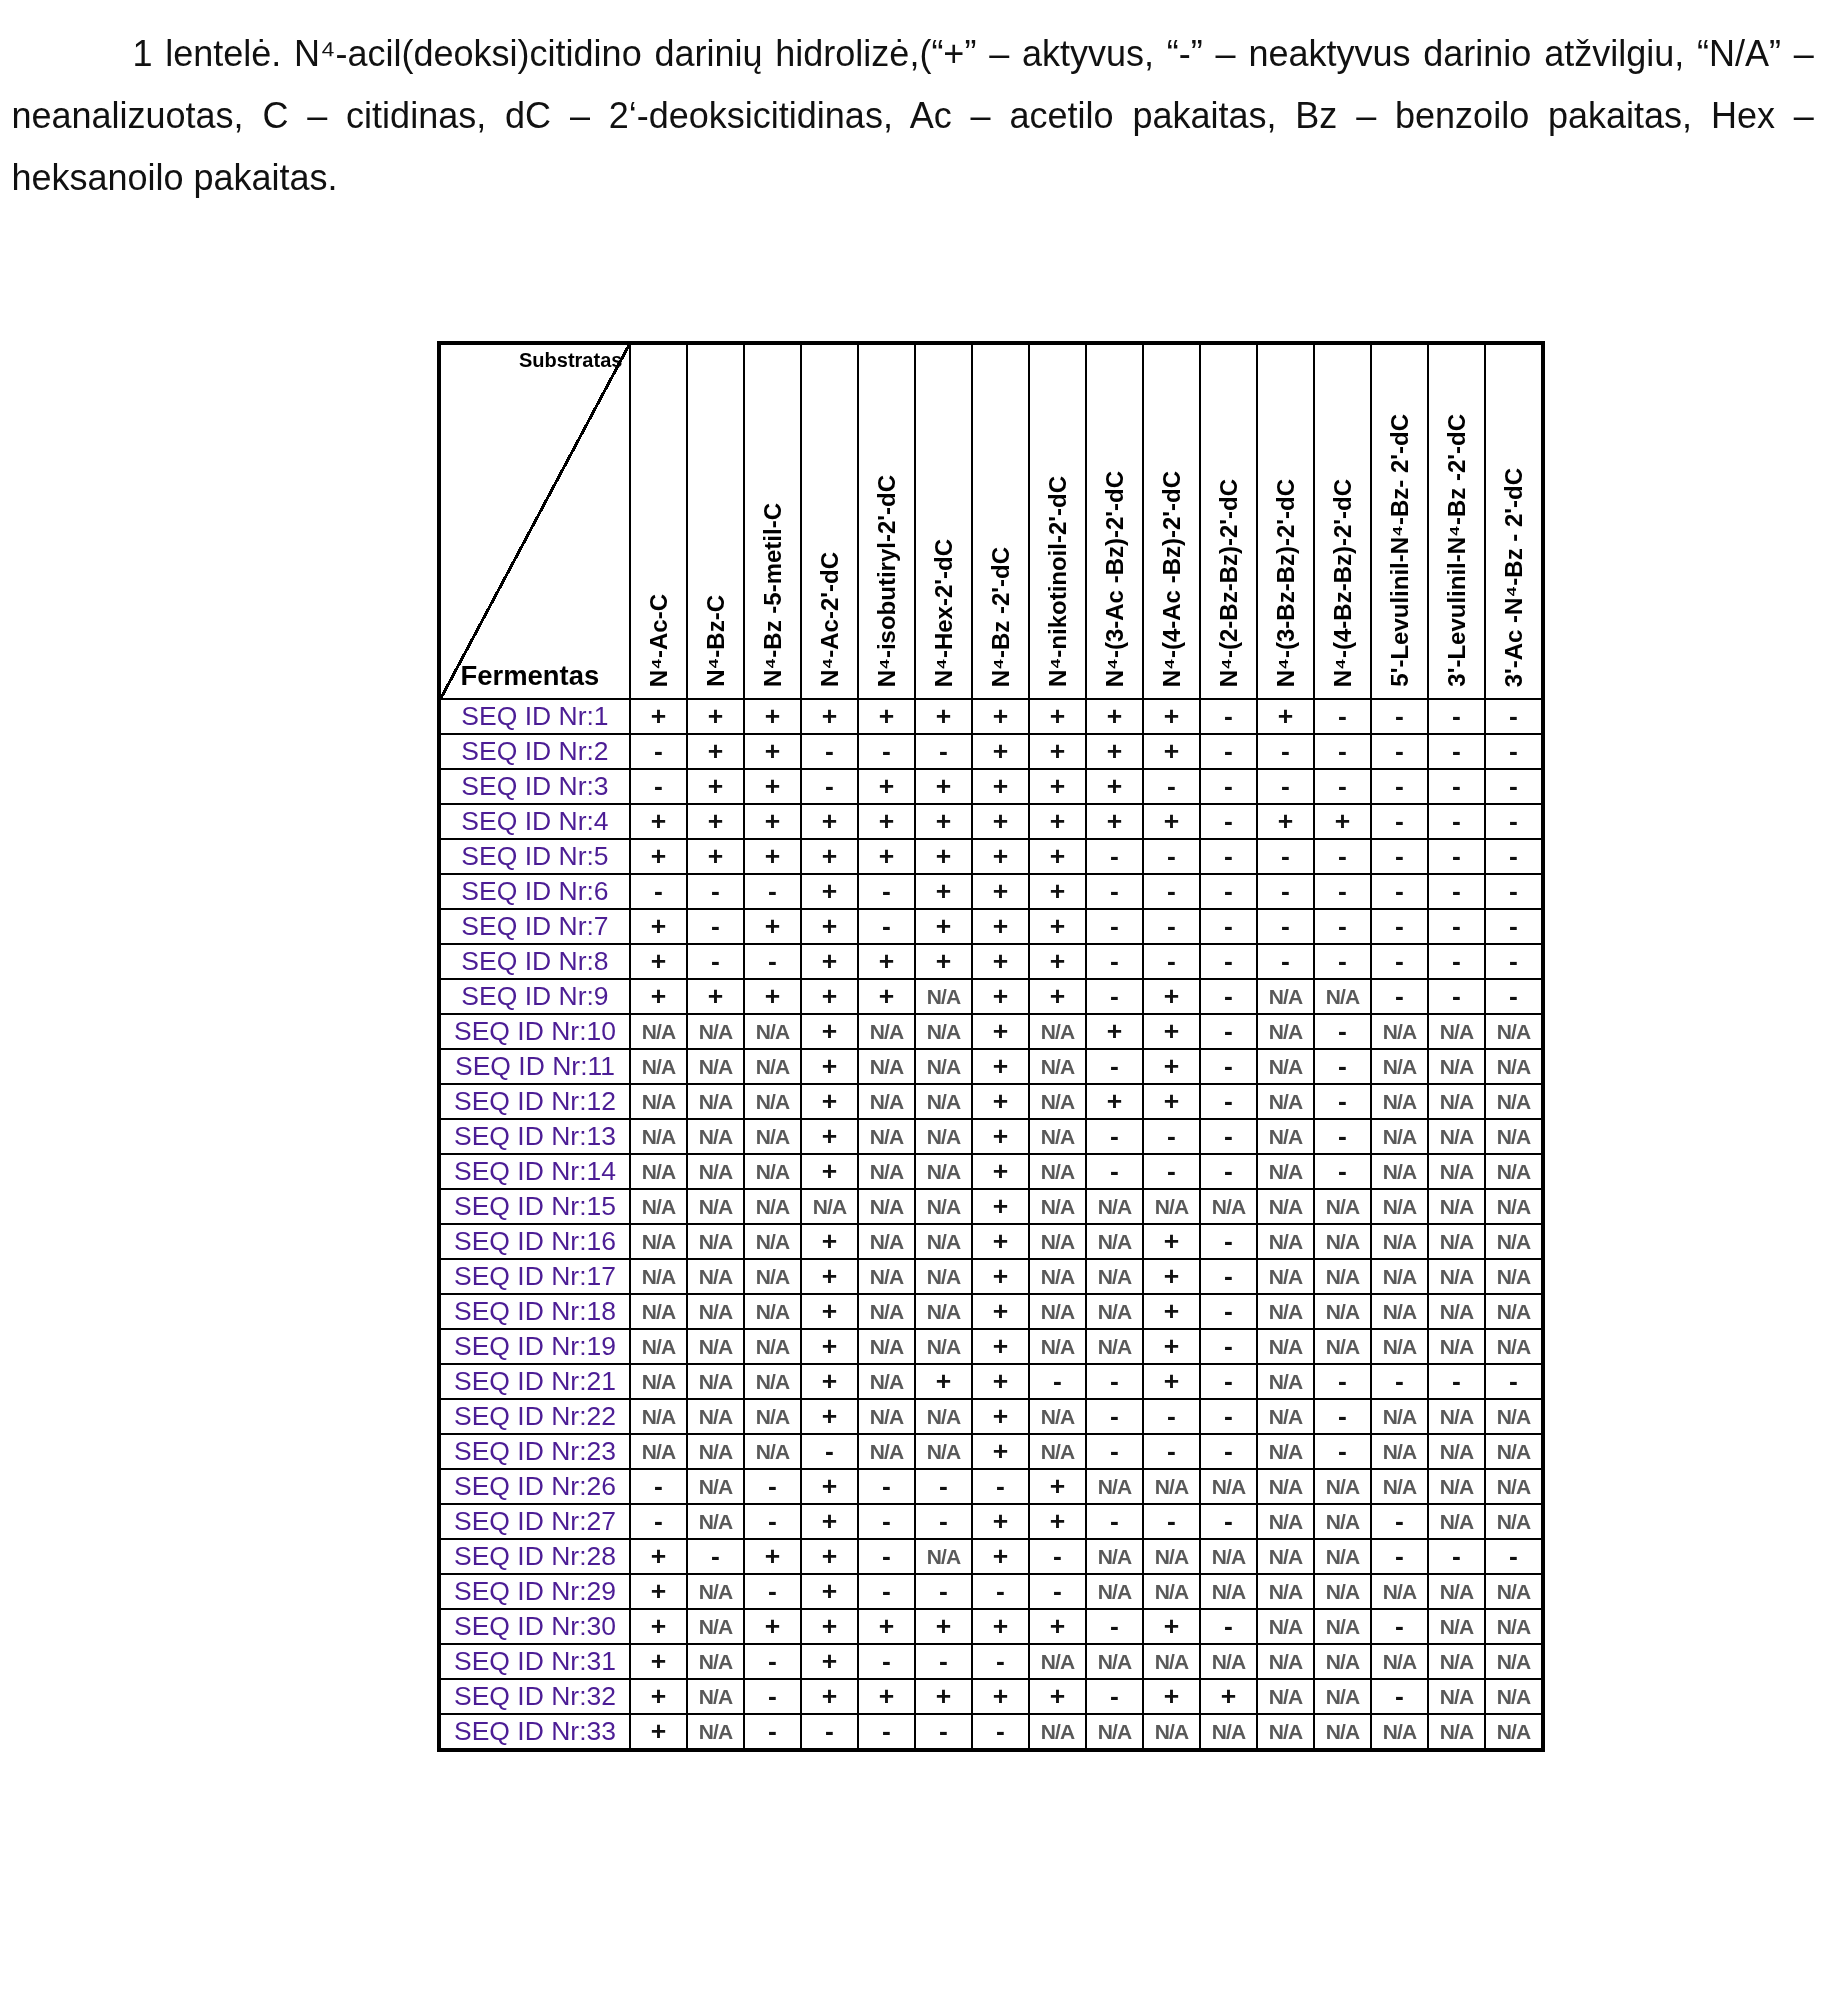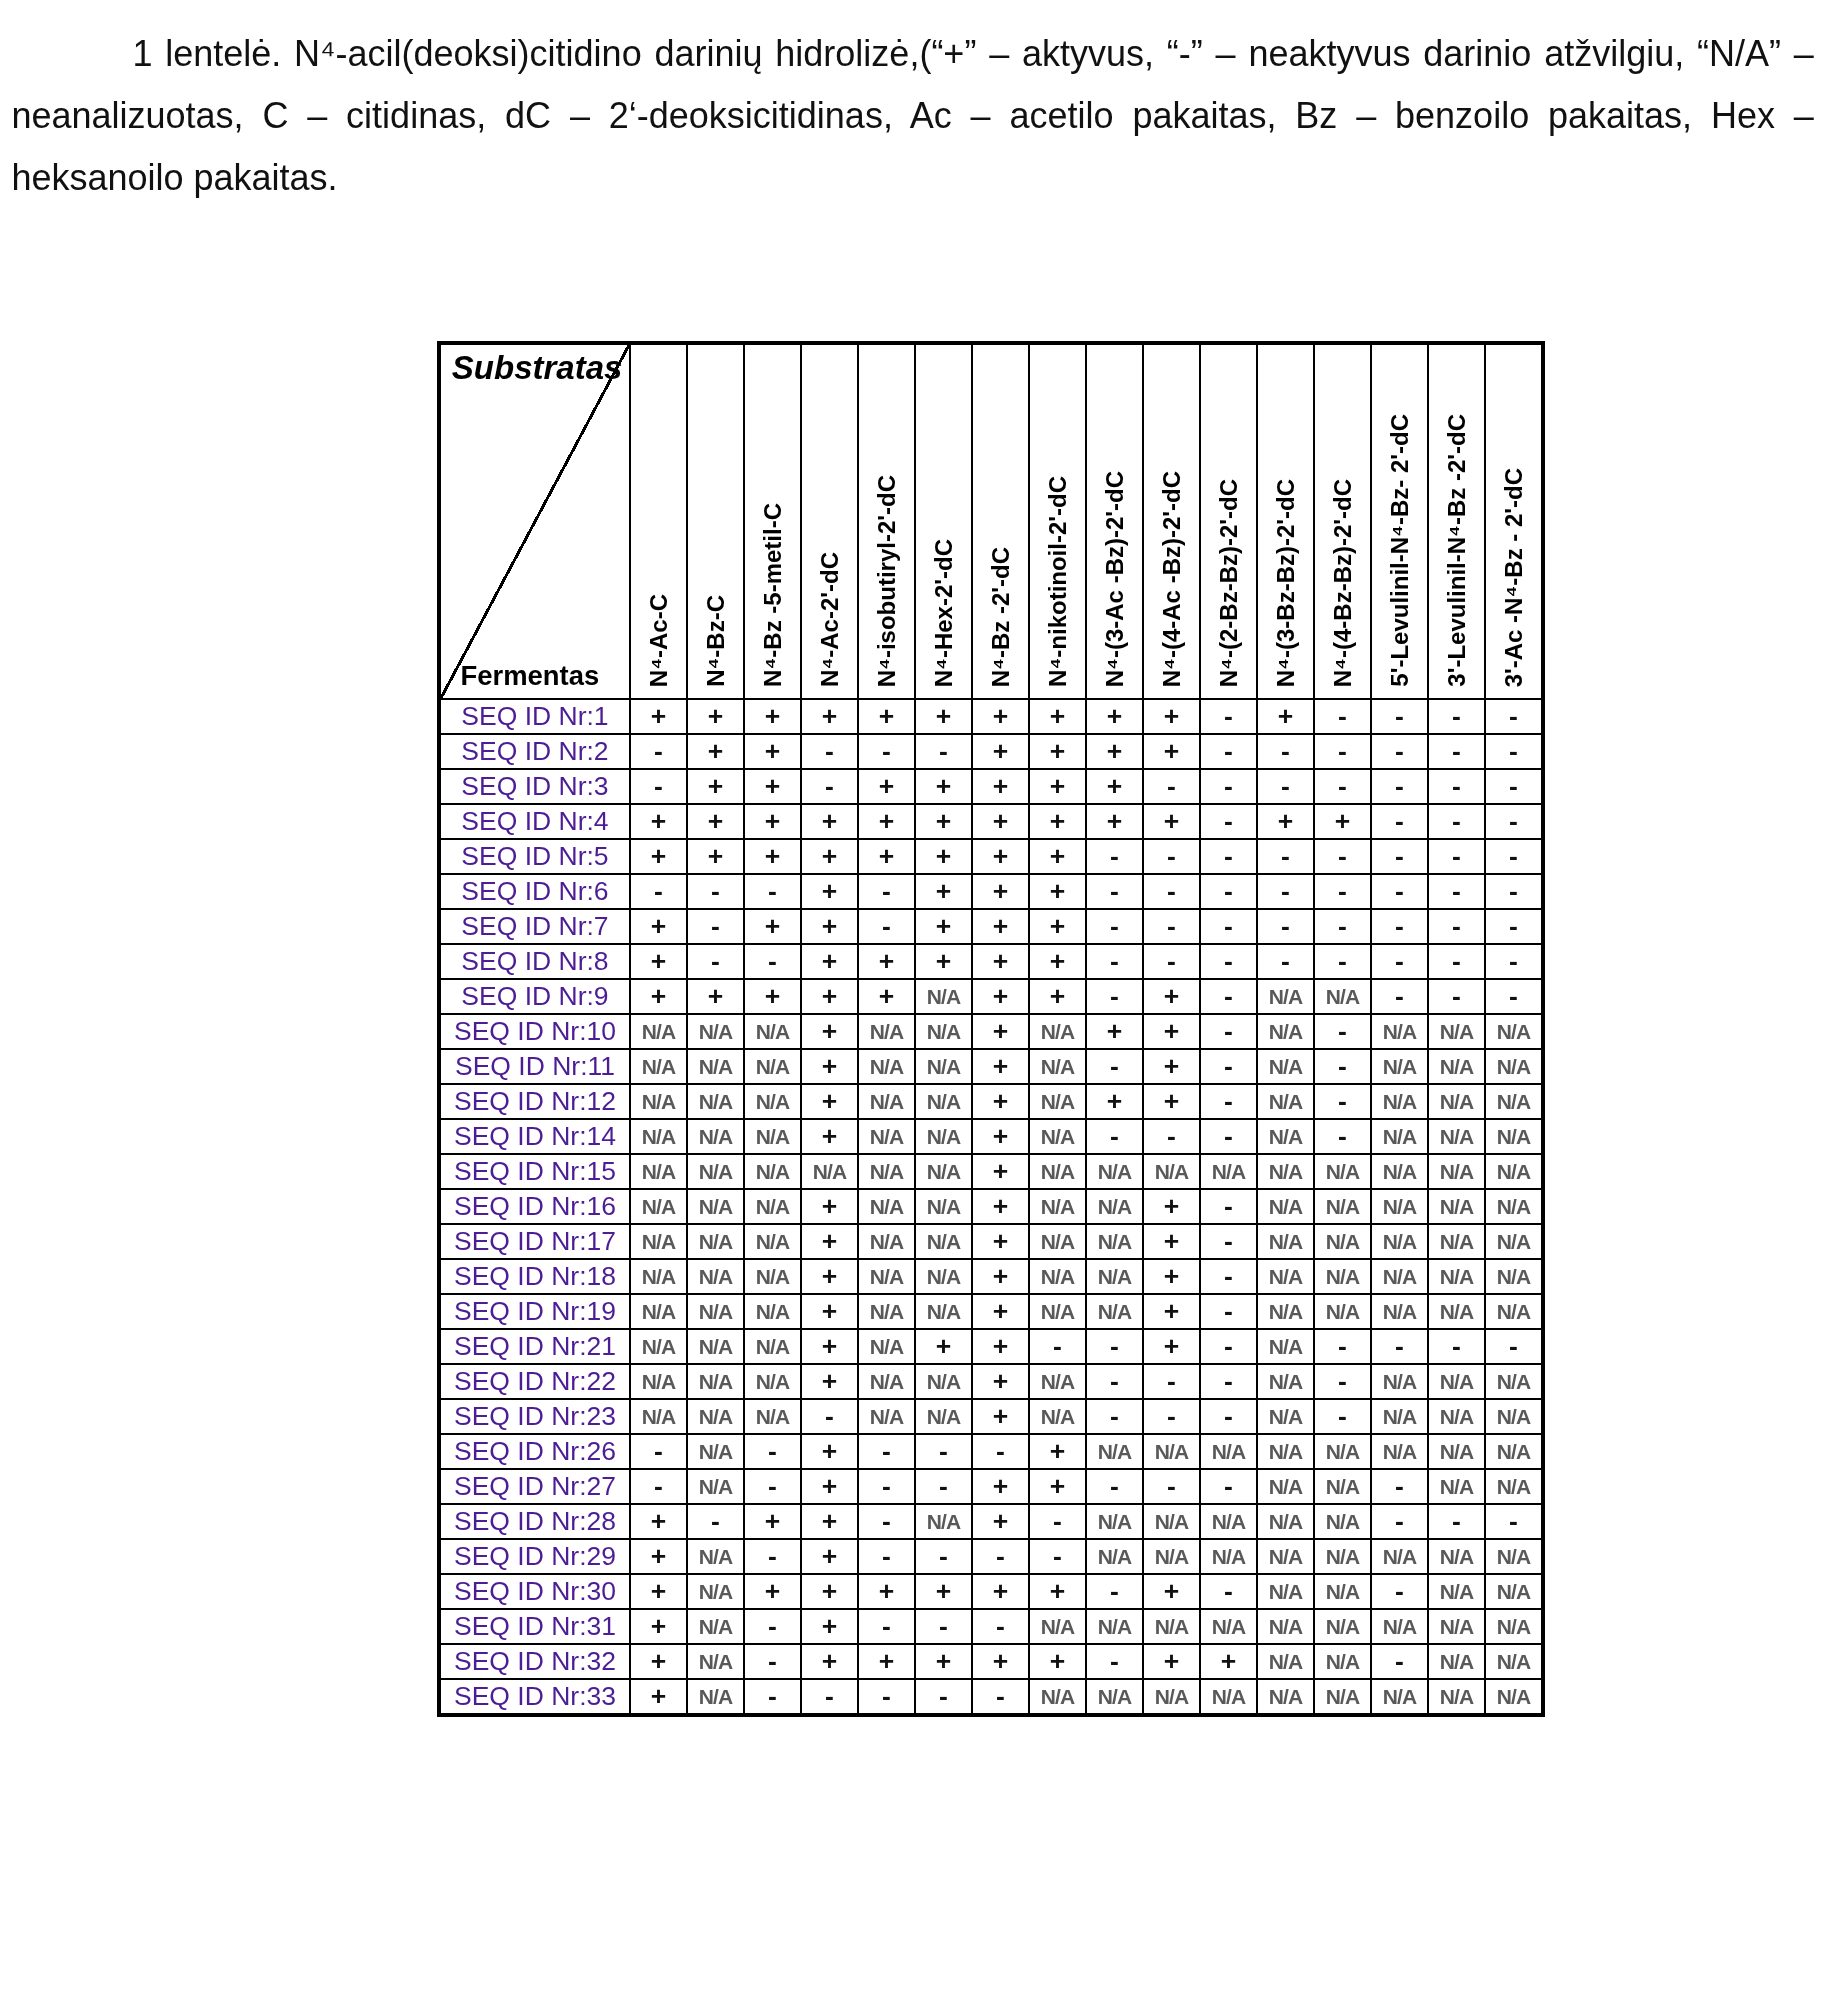--- a/index.html
+++ b/index.html
@@ -46,22 +46,21 @@
     position: relative;
     background:
       linear-gradient(to bottom right,
         rgba(0,0,0,0) 49.55%, #000 49.55%, #000 50.45%, rgba(0,0,0,0) 50.45%);
   }
   .corner-top {
     position: absolute;
     top: 3.8px;
     right: 6.6px;
     font-weight: bold;
-    font-size: 33px;
-    font-style: italic;
+    font-size: 20px;
   }
   .corner-bottom {
     position: absolute;
     bottom: 5.7px;
     left: 6.6px;
     font-weight: bold;
     font-size: 27.4px;
     margin-left: 13px;
   }
   th.colhead {
@@ -364,20 +363,39 @@
           <td class="sym">+</td>
           <td class="sym">+</td>
           <td class="sym">-</td>
           <td class="na">N/A</td>
           <td class="sym">-</td>
           <td class="na">N/A</td>
           <td class="na">N/A</td>
           <td class="na">N/A</td>
         </tr>
         <tr>
+          <th class="rowlabel">SEQ ID Nr:13</th>
+          <td class="na">N/A</td>
+          <td class="na">N/A</td>
+          <td class="na">N/A</td>
+          <td class="sym">+</td>
+          <td class="na">N/A</td>
+          <td class="na">N/A</td>
+          <td class="sym">+</td>
+          <td class="na">N/A</td>
+          <td class="sym">-</td>
+          <td class="sym">-</td>
+          <td class="sym">-</td>
+          <td class="na">N/A</td>
+          <td class="sym">-</td>
+          <td class="na">N/A</td>
+          <td class="na">N/A</td>
+          <td class="na">N/A</td>
+        </tr>
+        <tr>
           <th class="rowlabel">SEQ ID Nr:14</th>
           <td class="na">N/A</td>
           <td class="na">N/A</td>
           <td class="na">N/A</td>
           <td class="sym">+</td>
           <td class="na">N/A</td>
           <td class="na">N/A</td>
           <td class="sym">+</td>
           <td class="na">N/A</td>
           <td class="sym">-</td>

